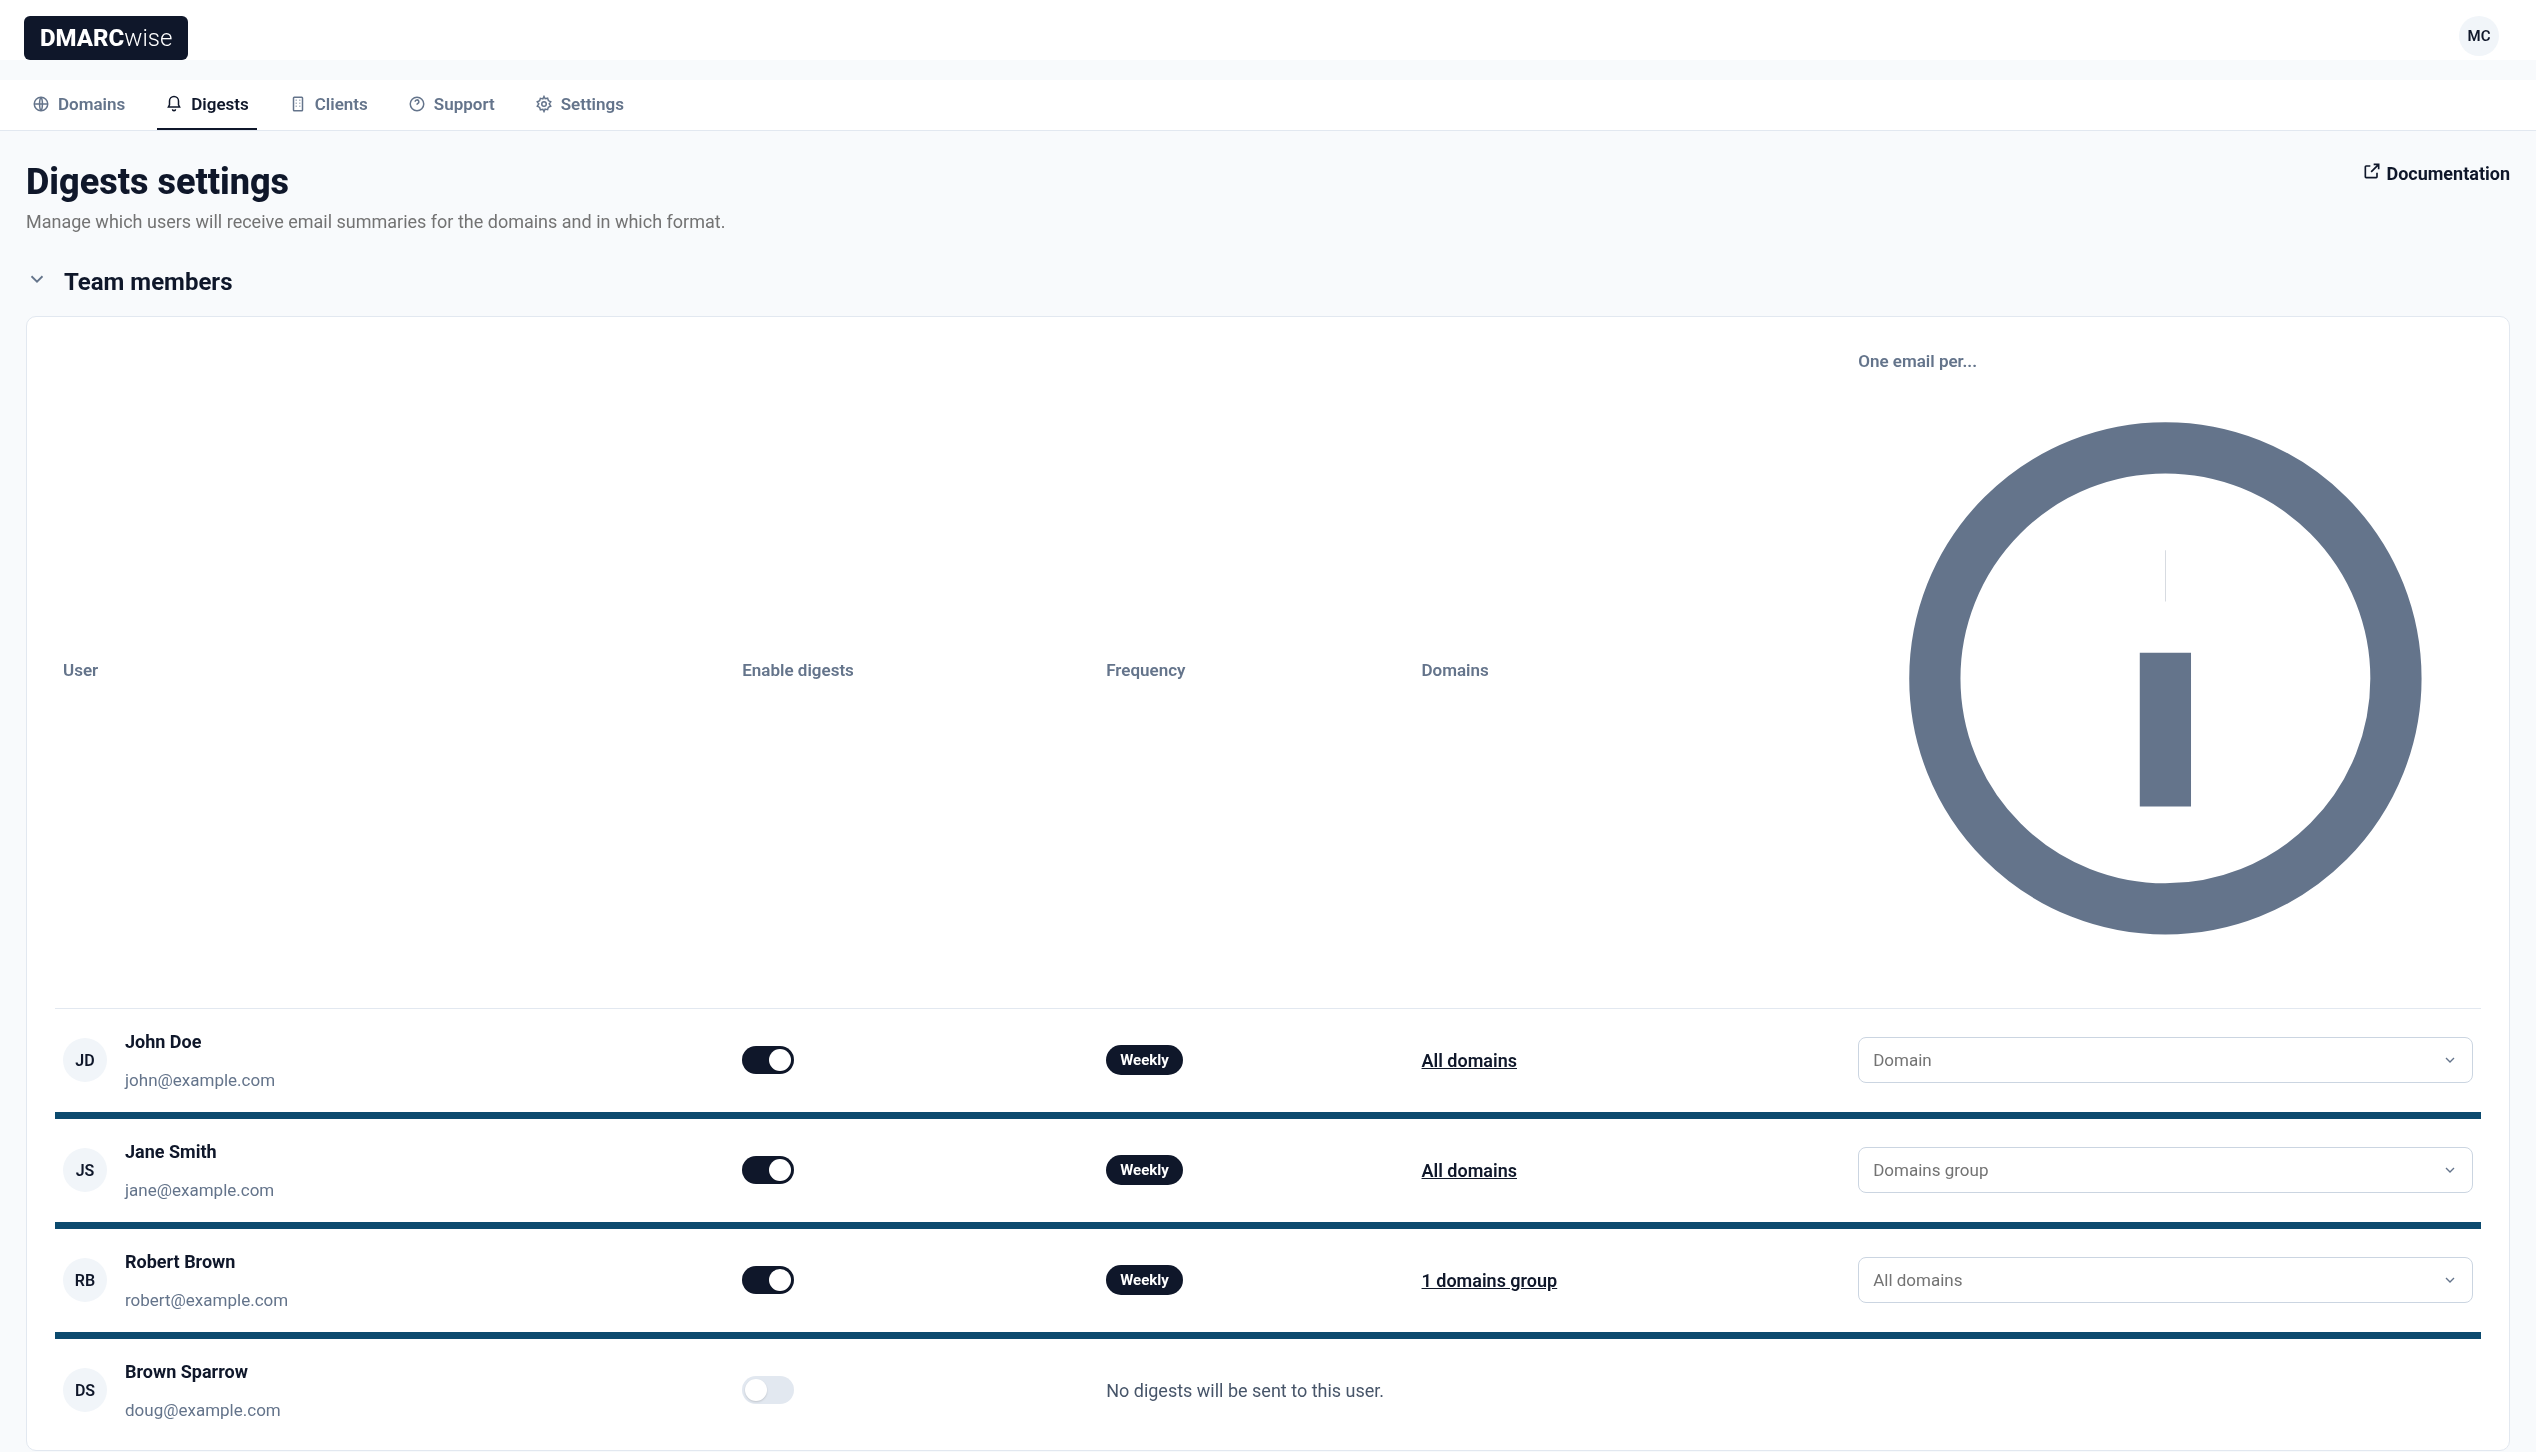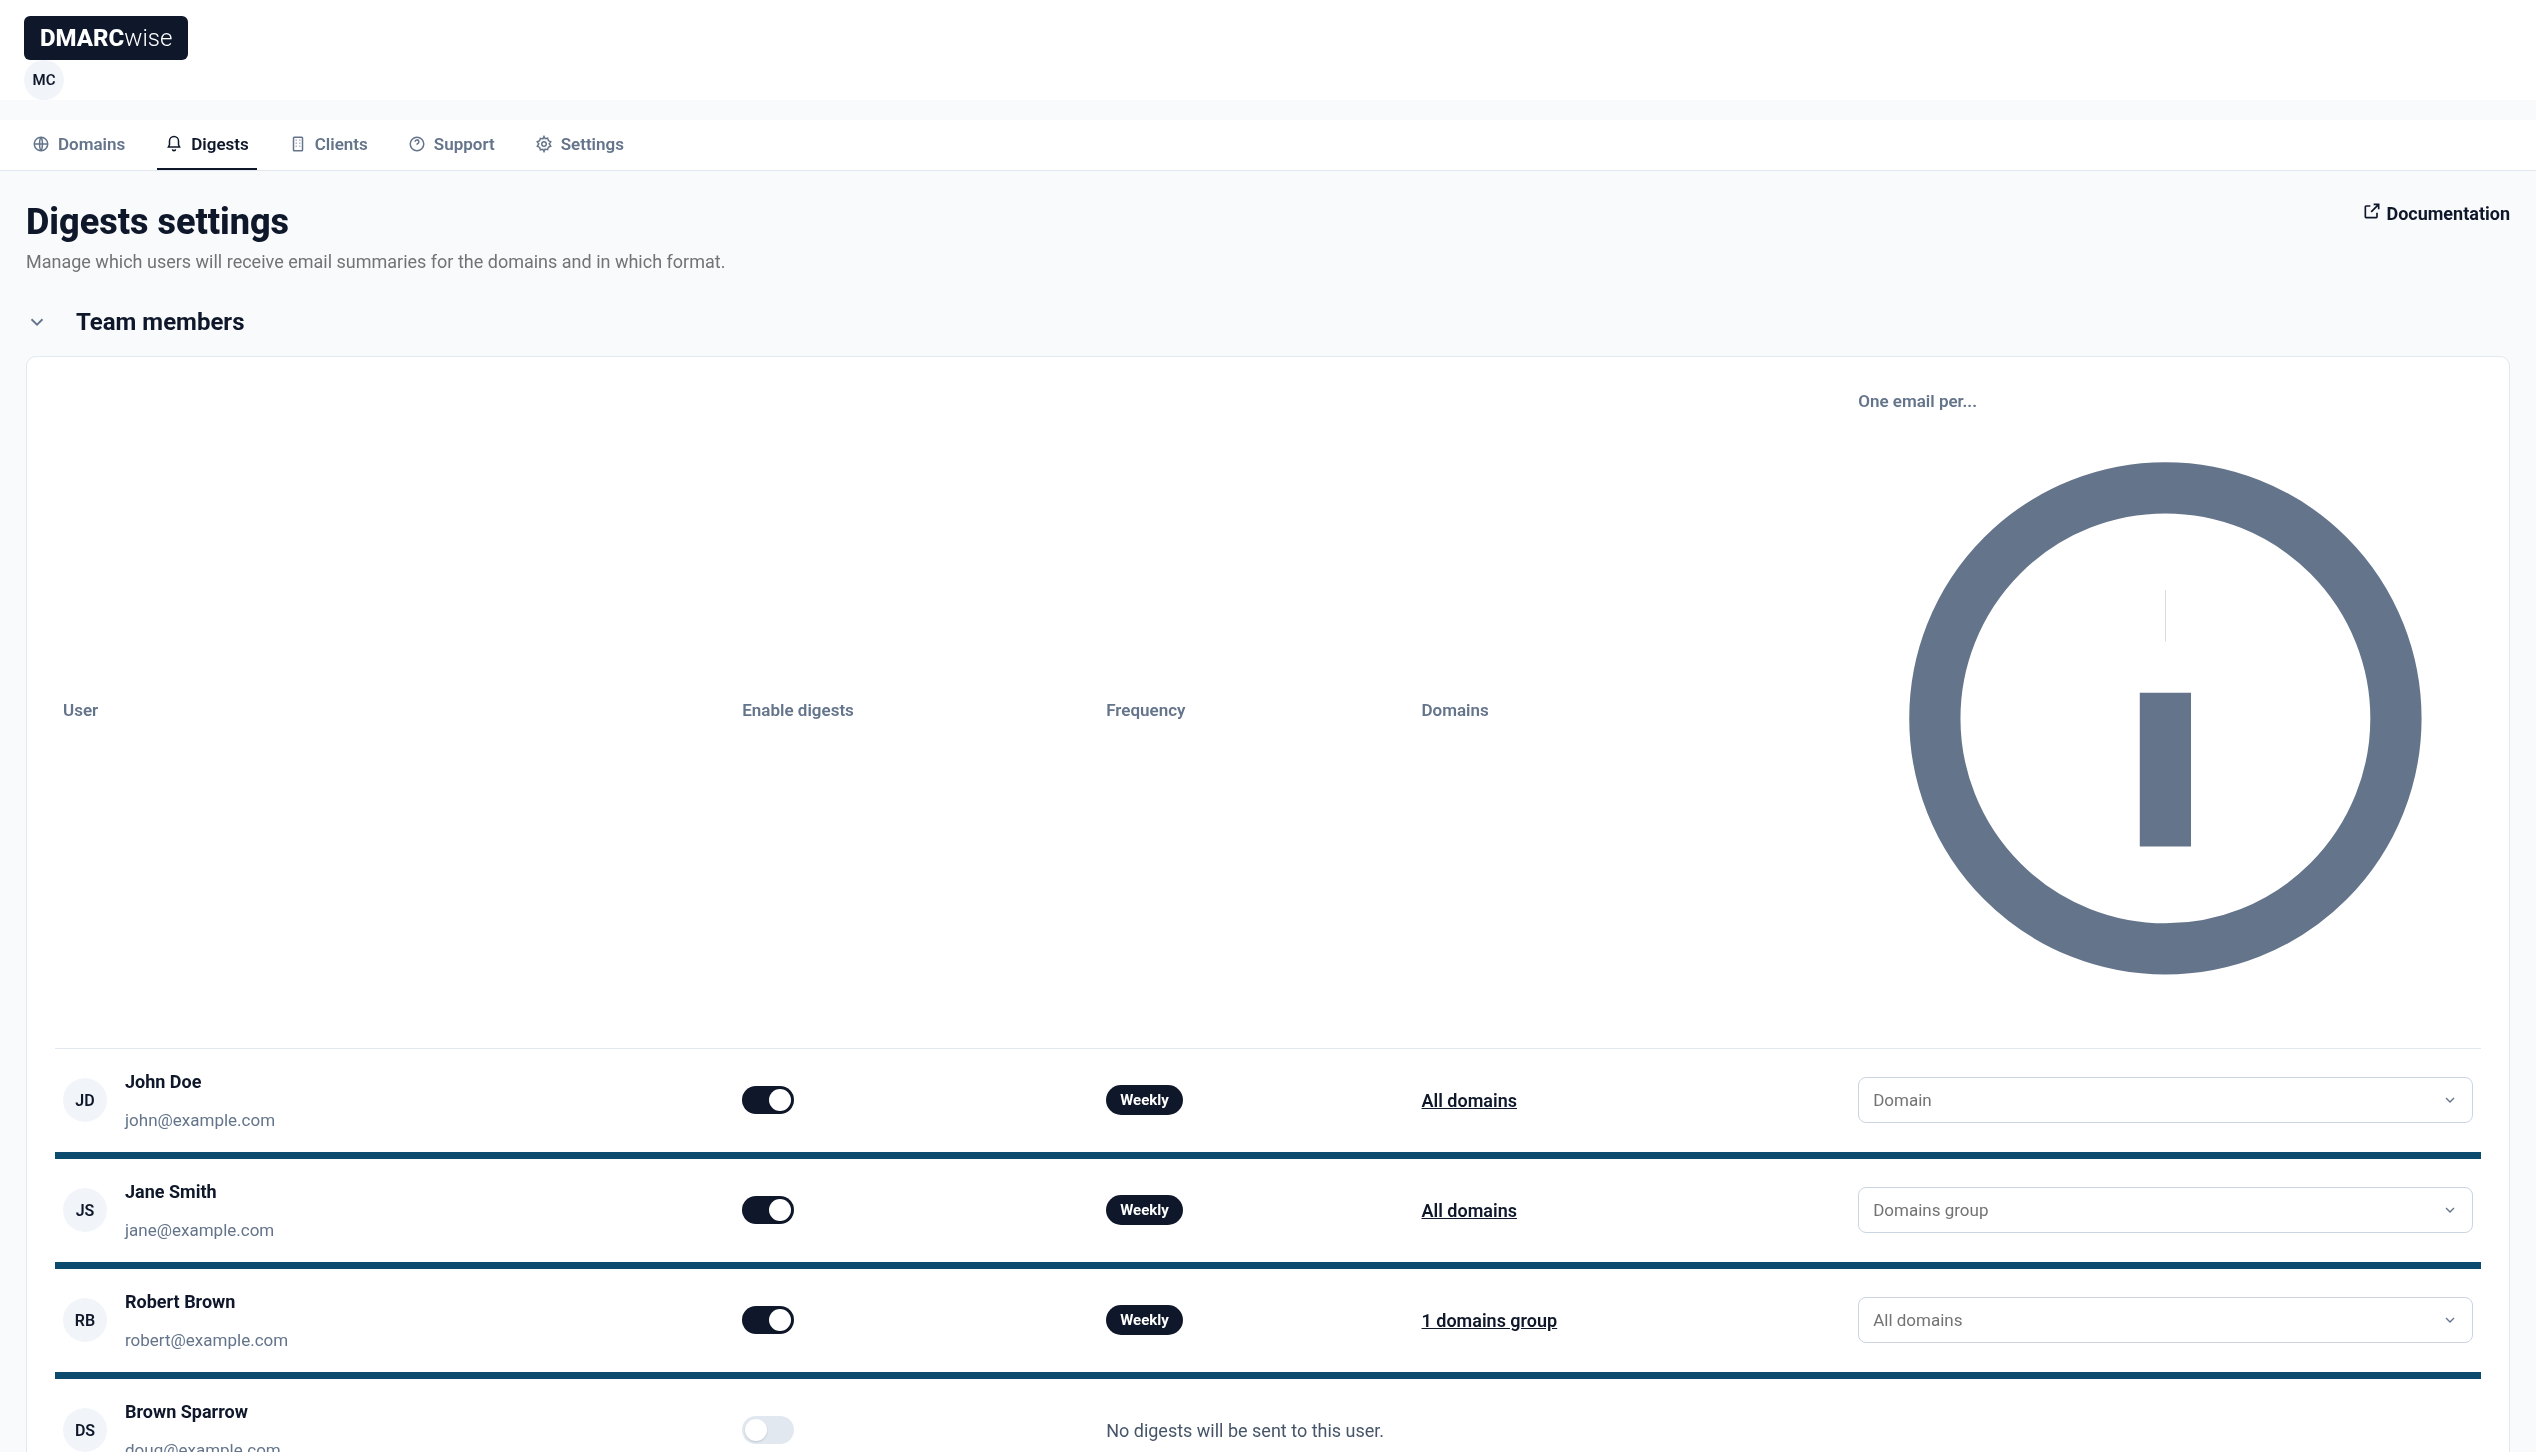--- a/index.html
+++ b/index.html
@@ -7,21 +7,20 @@
   font-family: -apple-system, BlinkMacSystemFont, "Segoe UI", Roboto, Helvetica, Arial, sans-serif;
   background: #f8fafc;
   color: #0f172a;
 }
 .header-top {
   background: #ffffff;
   padding: 16px 37px 0 24px;
   display: flex;
   justify-content: space-between;
   align-items: flex-start;
-  flex-direction: column;
 }
 .logo {
   background: #0f172a;
   color: #ffffff;
   padding: 8px 16px;
   border-radius: 6px;
   font-size: 24px;
   font-weight: 700;
   display: inline-flex;
   align-items: center;
@@ -95,22 +94,22 @@
   cursor: pointer;
 }
 .doc-link svg { width: 20px; height: 20px; }
 .page-sub {
   color: #737373;
   font-size: 18px;
   margin-bottom: 36px;
 }
 .section-head {
   display: flex;
-  align-items: center;
-  gap: 28px;
+  align-items: flex-start;
+  gap: 16px;
   margin-bottom: 20px;
 }
 .section-head .chev { width: 22px; height: 22px; color: #64748b; }
 .section-title {
   font-size: 24px;
   font-weight: 700;
   color: #0f172a;
 }
 .card {
   background: #ffffff;

